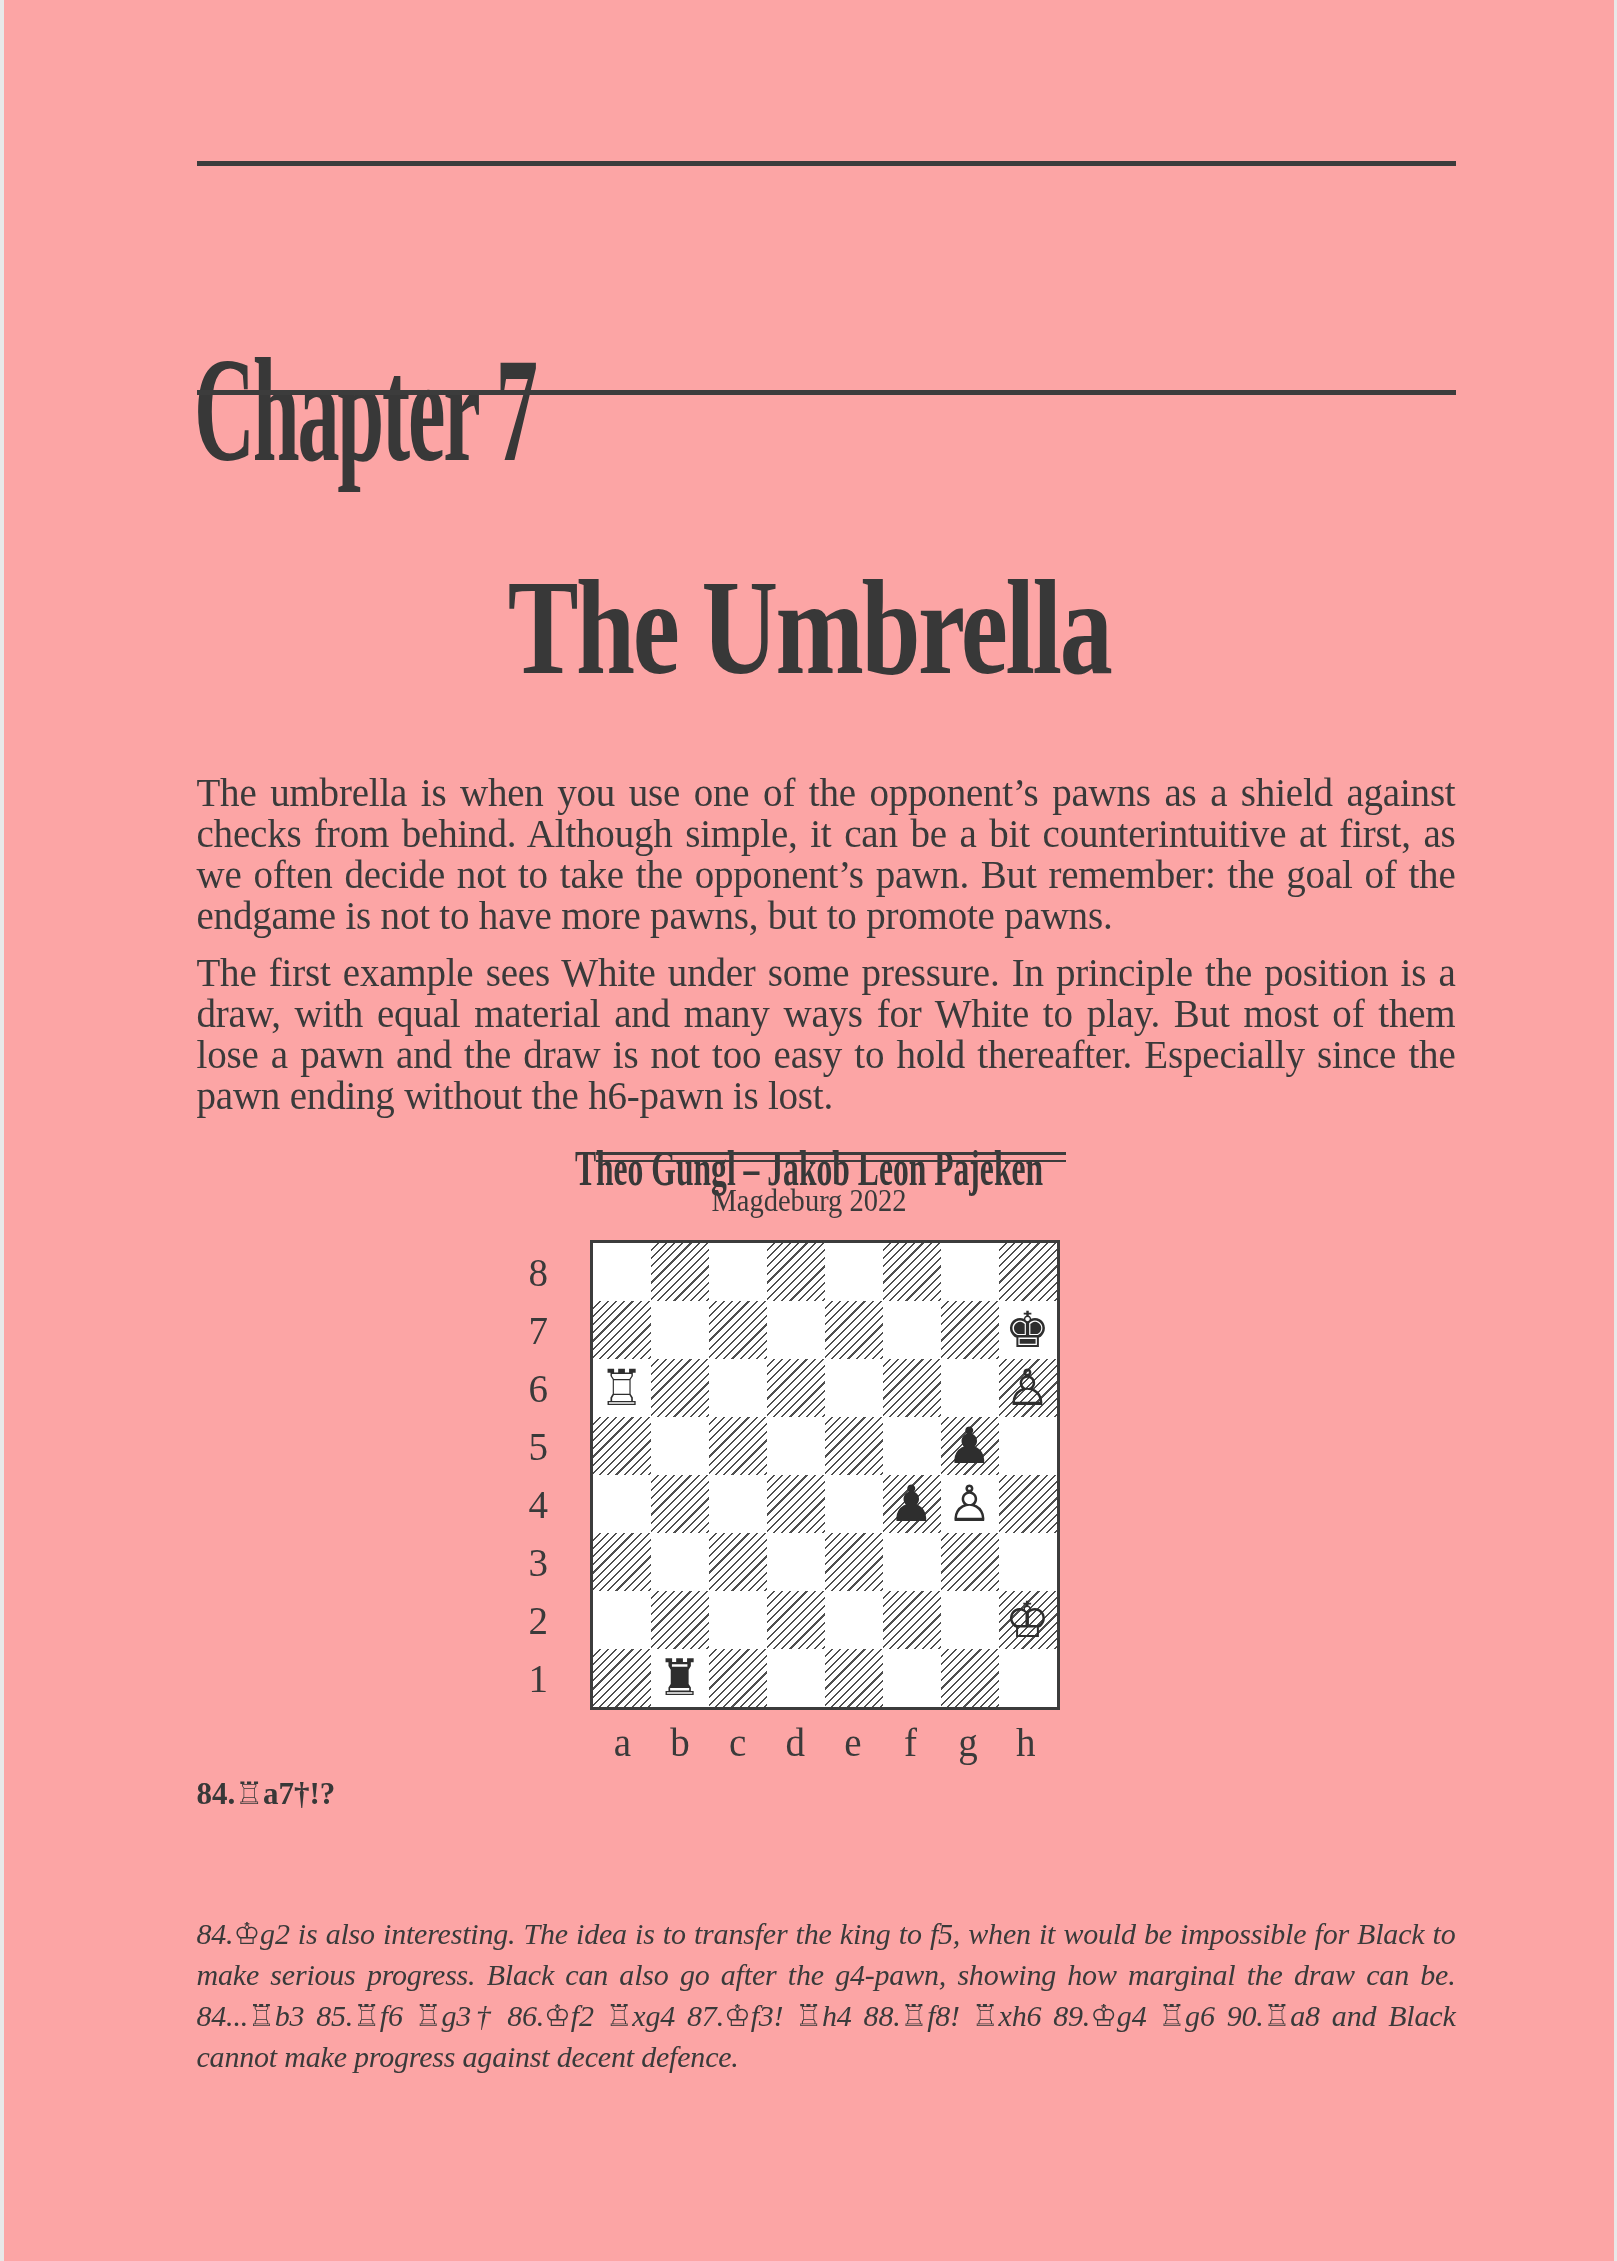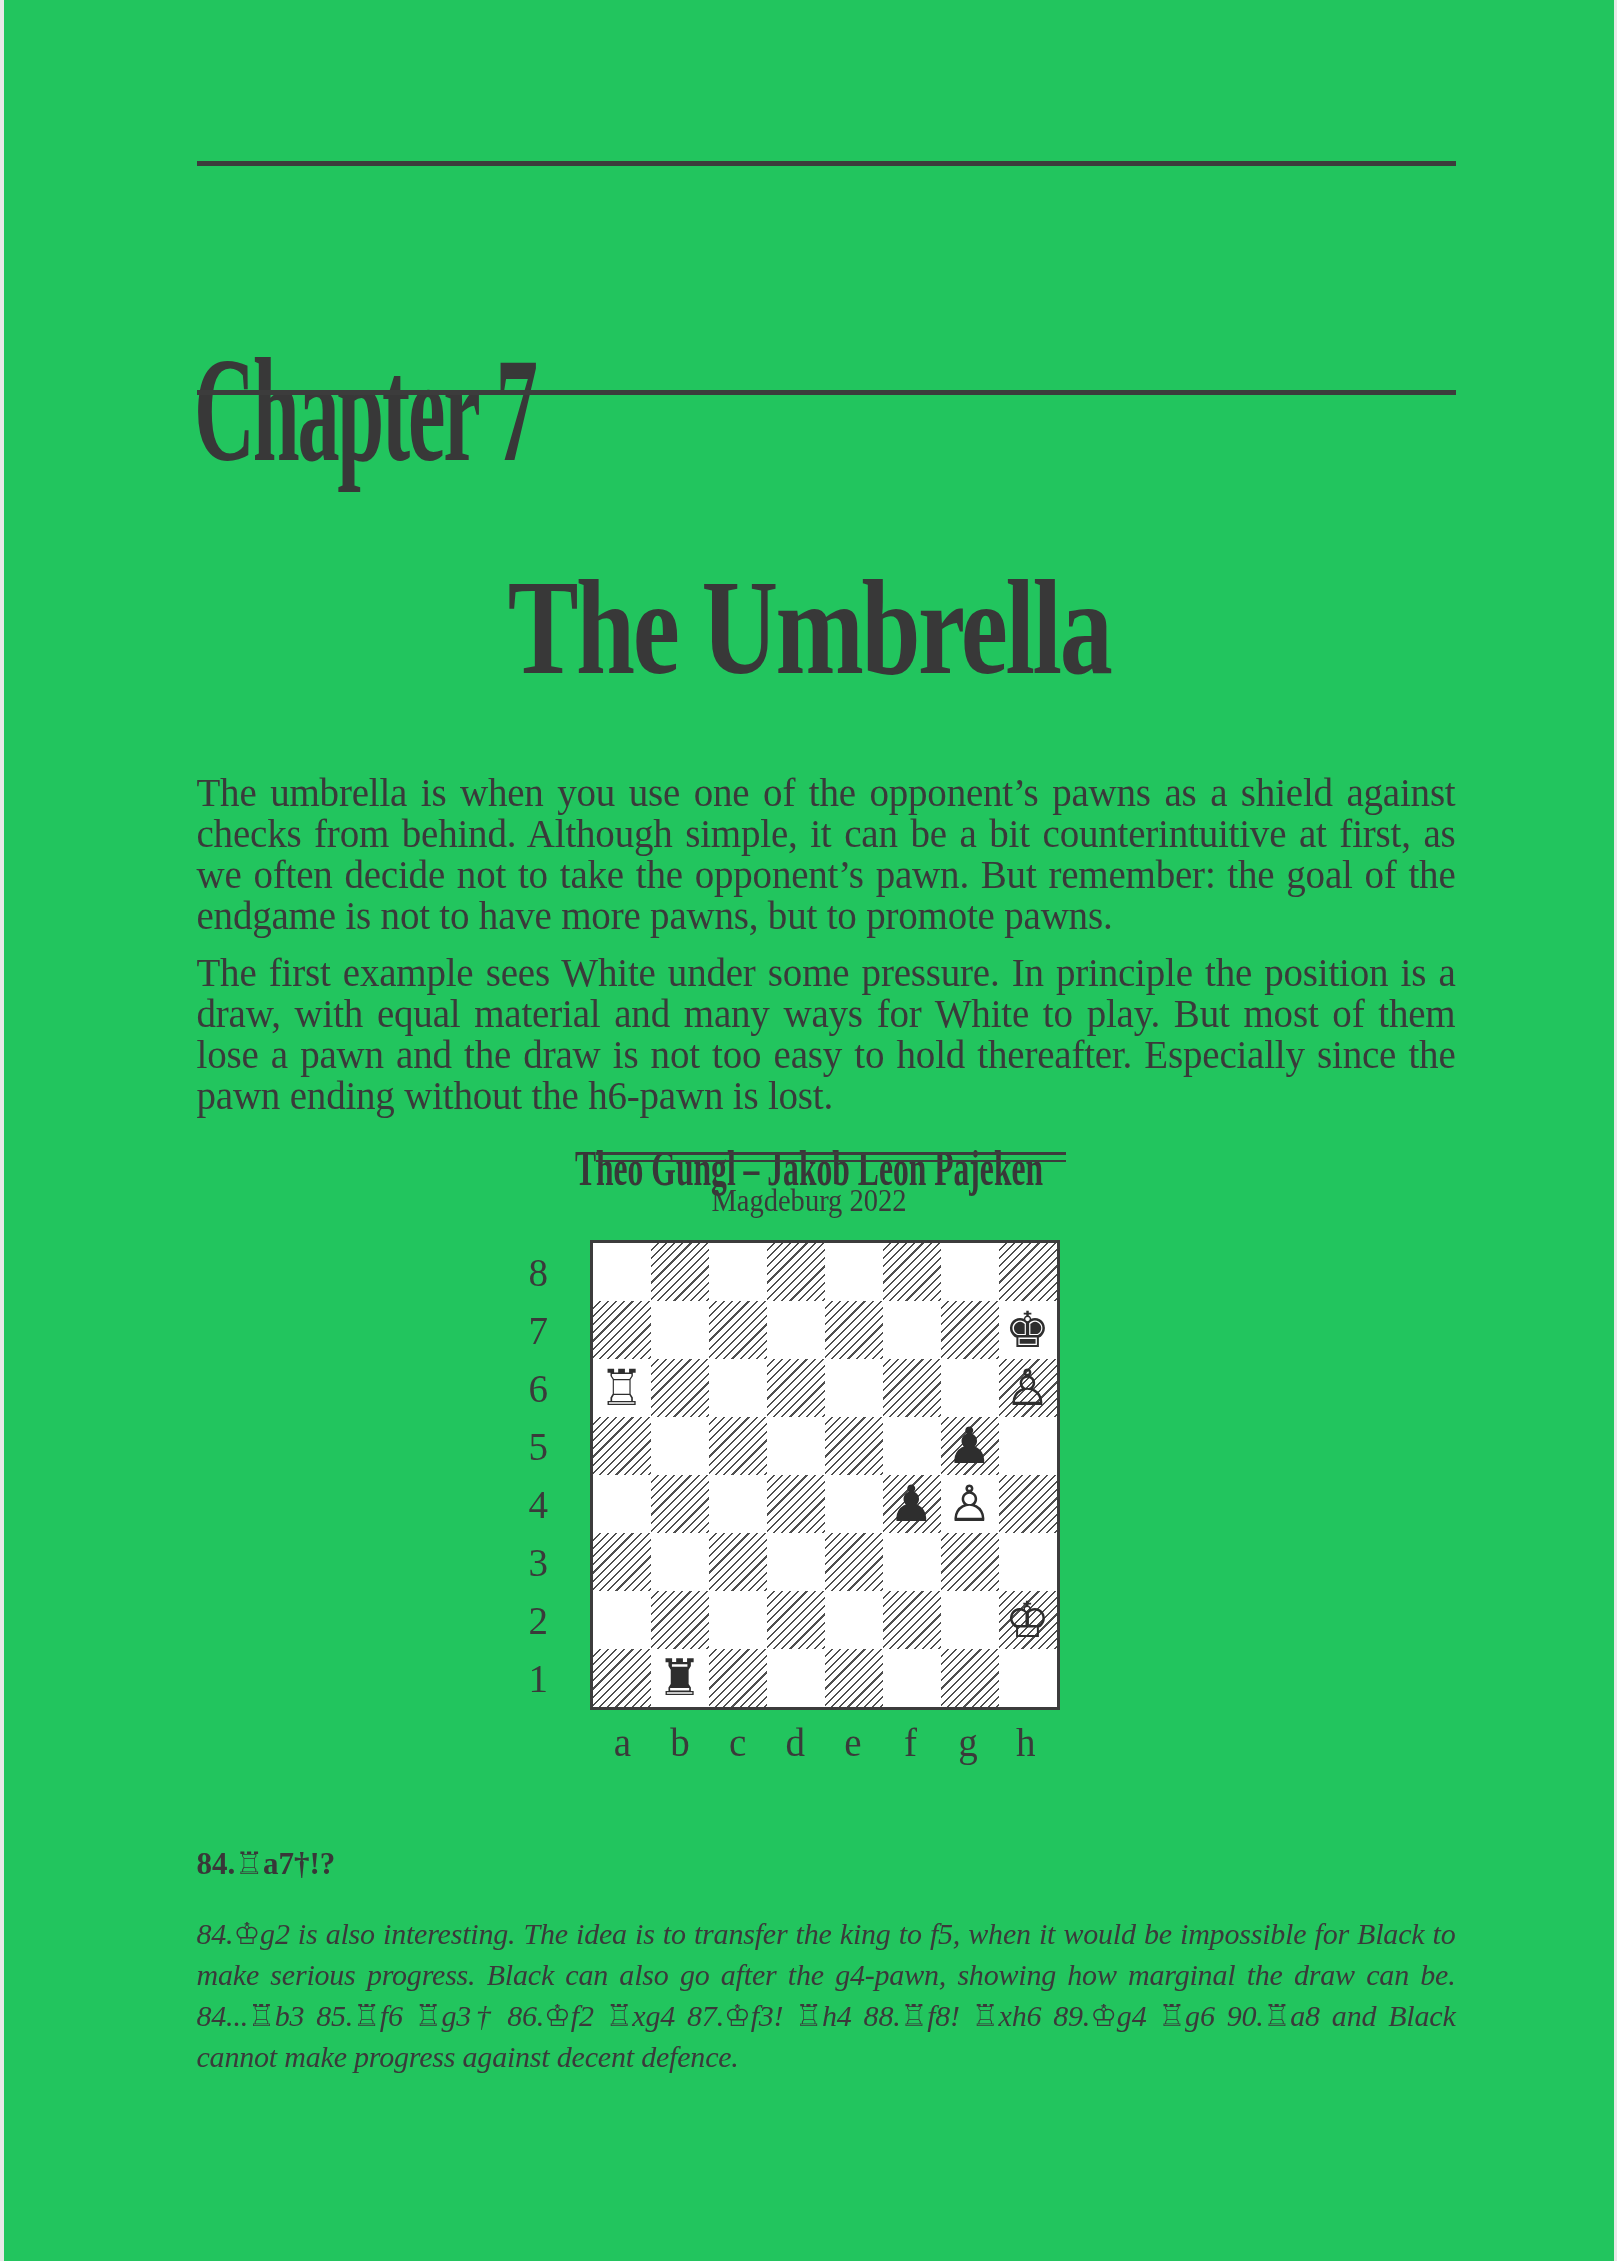--- a/index.html
+++ b/index.html
@@ -1,20 +1,20 @@
 <!DOCTYPE html>
 <html style="font-size:12.5px"><head>
 <meta charset="utf-8">
 <style>
   html,body{margin:0;padding:0;background:#e8e8e8;}
   .page{
     position:relative;
     width:1610px;height:2261px;
     margin:0 auto;
-    background:#22c55e;
+    background:#fca5a5;
     color:#3a3a3a;
     font-family:"Liberation Serif", serif;
     overflow:hidden;
   }
   .rule{
     position:absolute;left:193px;width:1259px;height:5.4px;
     background:#3c3c3c;
   }
   .rule-top{top:161px;}
   .rule-chapter-bottom{top:390px;}
@@ -82,21 +82,21 @@
   .rank-labels span{
     height:58px;display:flex;align-items:center;justify-content:flex-end;
     padding-right:26.5px;font-size:39px;color:#3a3a3a;
   }
   .file-labels{
     position:absolute;left:590px;top:1722px;width:461px;
     display:flex;font-size:39px;line-height:41px;color:#3a3a3a;
   }
   .file-labels span{width:58px;text-align:center;}
   .move-heading{
-    position:absolute;left:193px;top:1843px;width:1259px;
+    position:absolute;left:193px;top:1773px;width:1259px;
     font-size:31px;line-height:41px;font-weight:700;color:#383838;
     font-family:"Liberation Serif","DejaVu Sans",serif;
   }
   .move-comment{
     position:absolute;left:193px;top:1813px;width:1259px;
     padding-left:34px;box-sizing:border-box;
     font-size:30px;line-height:41px;color:#3a3a3a;
   }
   .analysis-par{
     position:absolute;left:193px;top:1883px;width:1259px;

